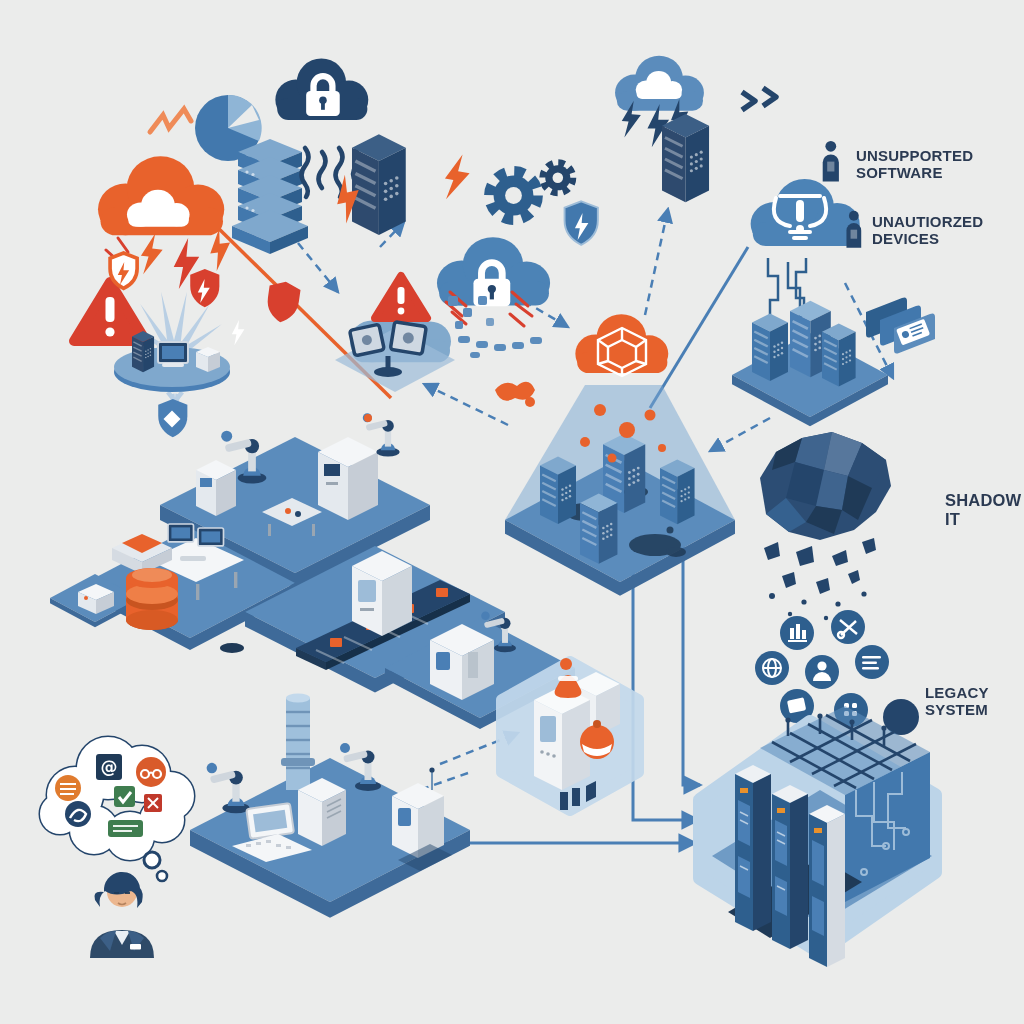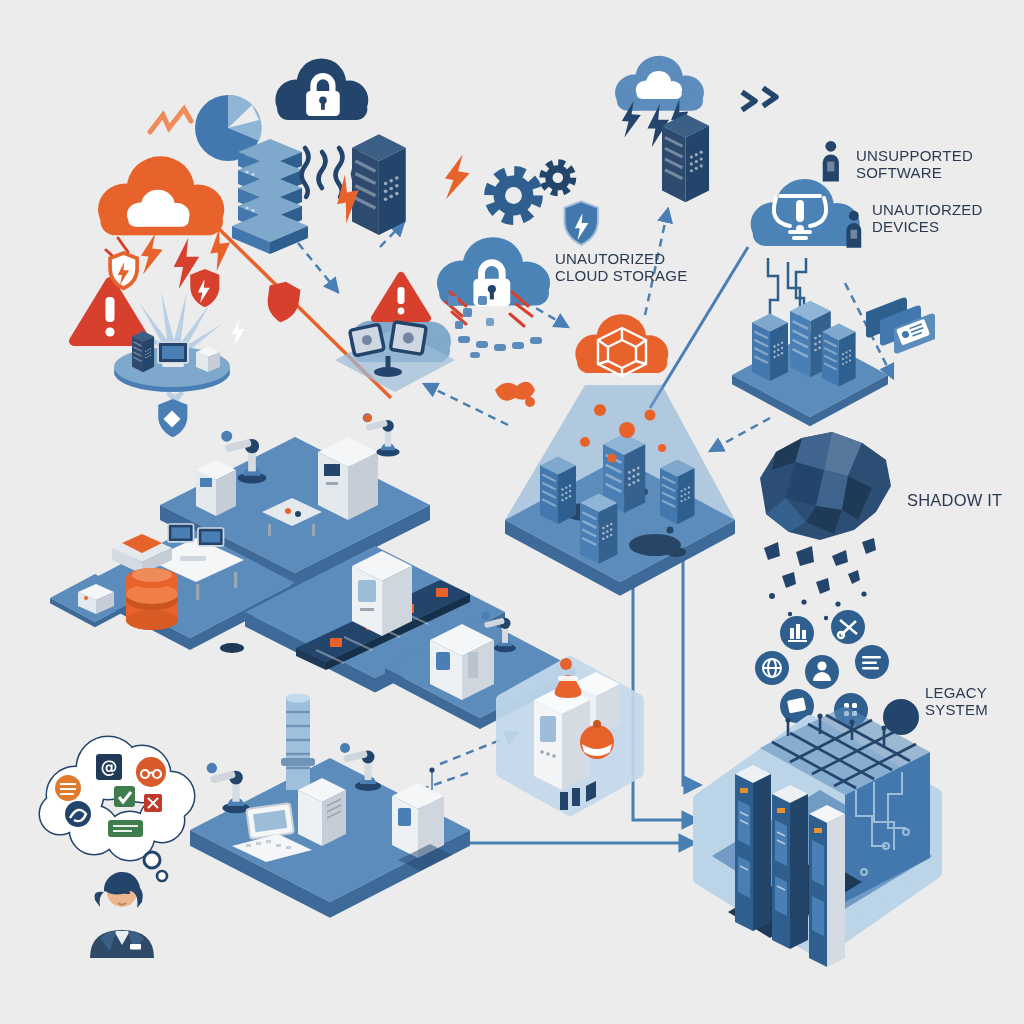--- a/index.html
+++ b/index.html
@@ -1,21 +1,21 @@
 <!DOCTYPE html>
 <html><head>
 <meta charset="utf-8">
 <style>
   html,body{margin:0;padding:0;background:#ebeceb;}
   .scene{position:relative;width:1024px;height:1024px;background:#ebeceb;overflow:hidden;
          font-family:"Liberation Sans",sans-serif;}
   .scene svg{position:absolute;left:0;top:0;}
-  .lbl{position:absolute;color:#2b3a52;font-weight:400;font-size:15px;line-height:1.13;
+  .lbl{position:absolute;color:#2b3a52;font-weight:700;font-size:15px;line-height:1.13;
        letter-spacing:.2px;white-space:pre-line;}
-  .lbl.big{font-size:16.5px;}
+  .lbl.big{font-size:16.5px;margin-left:38px;}
   
   .tw-n{--t:#3c5f86;--l:#2e4a6e;--r:#24456b;}
   .tw-s{--t:#7fa8cd;--l:#4278ad;--r:#2e5f8e;}
   .tw-s2{--t:#8fb5d6;--l:#4a7fb5;--r:#35618f;}
 </style>
 </head>
 <body>
 
 <div class="scene">
 <svg width="1024" height="1024" viewBox="0 0 1024 1024">
@@ -804,22 +804,20 @@
   </g>
   <path d="M118 903 q4 3 8 0" stroke="#b5835e" stroke-width="1.6" fill="none"></path>
   <path d="M90 958 q0 -28 32 -28 q32 0 32 28 z" fill="#2e4a68"></path>
   <polygon points="114,931 130,931 122,945" fill="#e9eef3"></polygon>
   <path d="M100 938 q8 -8 16 -7 l-6 20 z" fill="#3c5f86"></path>
   <path d="M144 938 q-8 -8 -16 -7 l6 20 z" fill="#3c5f86"></path>
   <rect x="130" y="944" width="11" height="5.5" rx="1" fill="#fff"></rect>
 </g>
 </svg>
 
-<div class="lbl" style="left:555px;top:251px;">UNAUTORIZED
-CLOUD STORAGE</div>
 <div class="lbl" style="left:856px;top:148px;">UNSUPPORTED
 SOFTWARE</div>
-<div class="lbl" style="left:872px;top:202px;">UNAUTIORZED
+<div class="lbl" style="left:872px;top:214px;">UNAUTIORZED
 DEVICES</div>
 <div class="lbl big" style="left:907px;top:491px;">SHADOW IT</div>
 <div class="lbl" style="left:925px;top:685px;">LEGACY
 SYSTEM</div>
 </div>
 
 </body></html>

